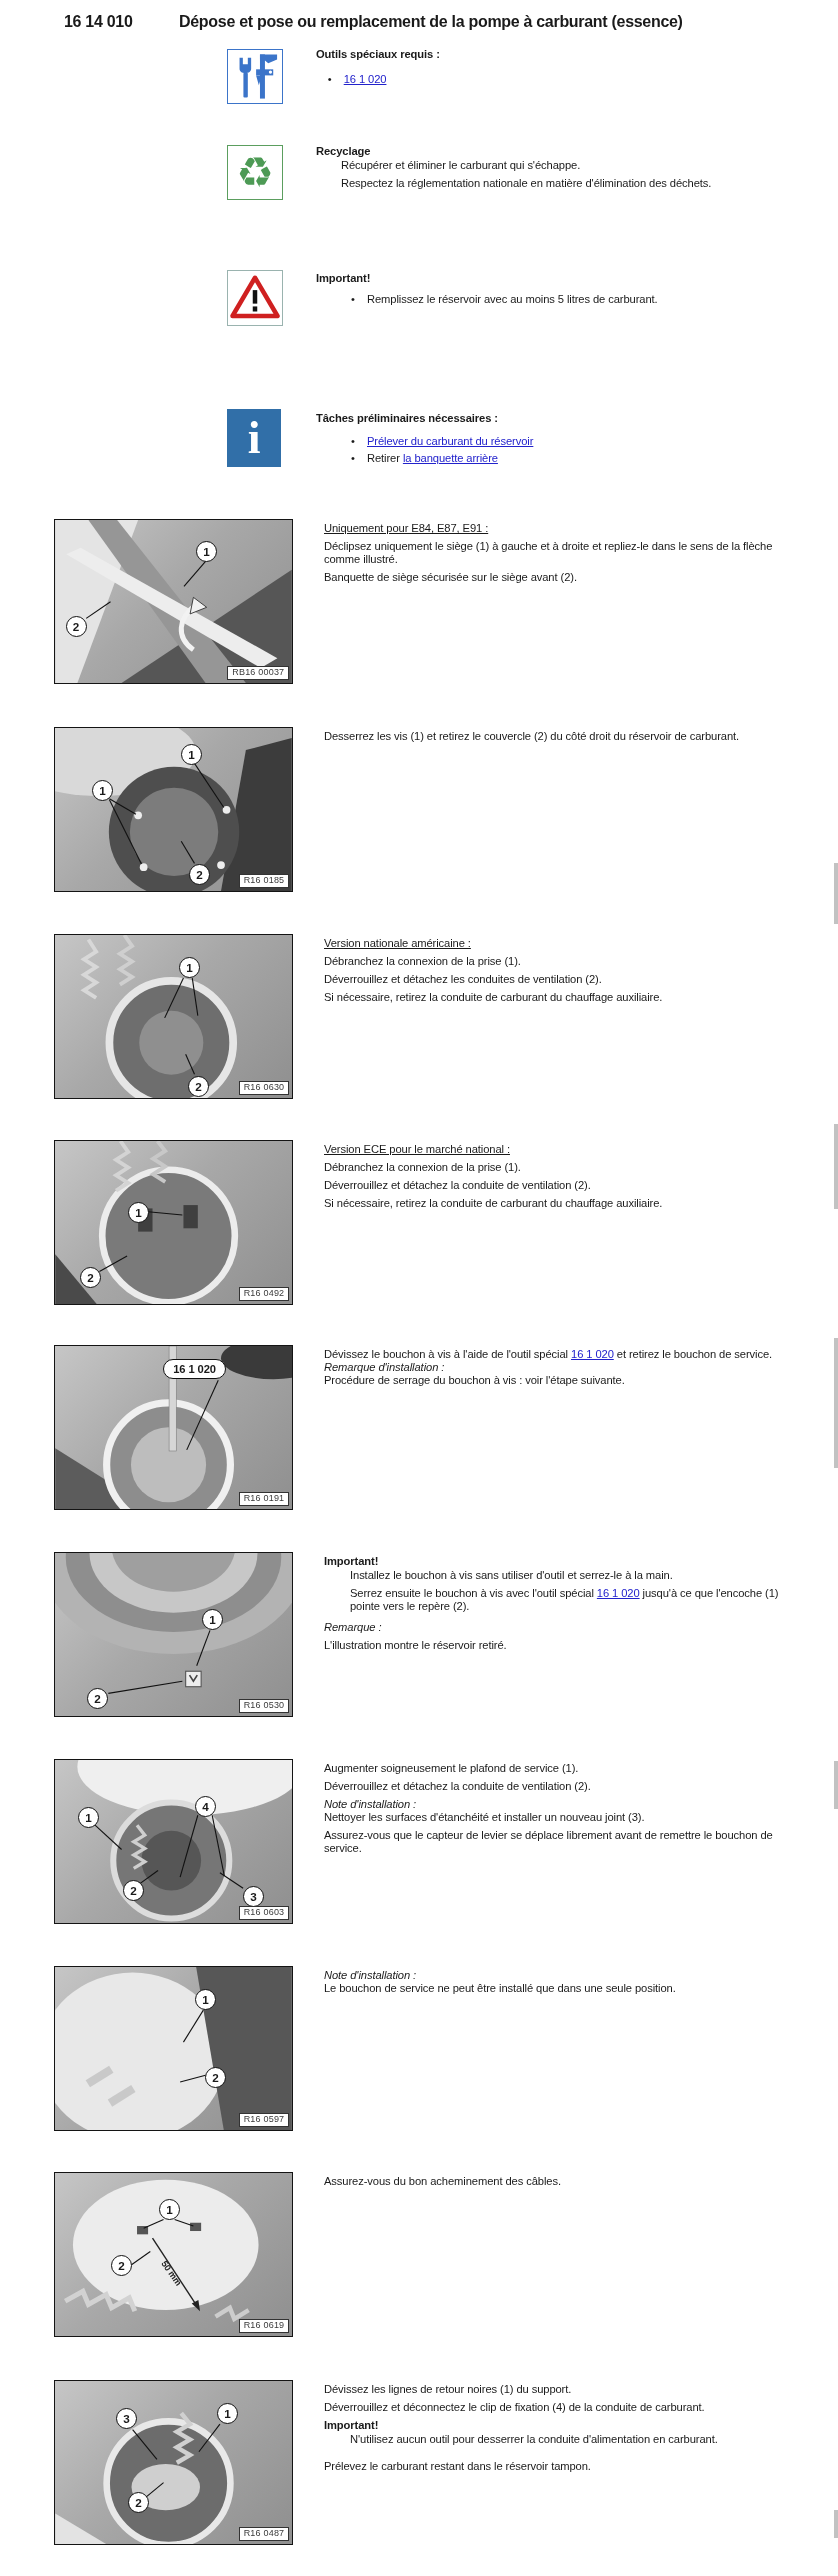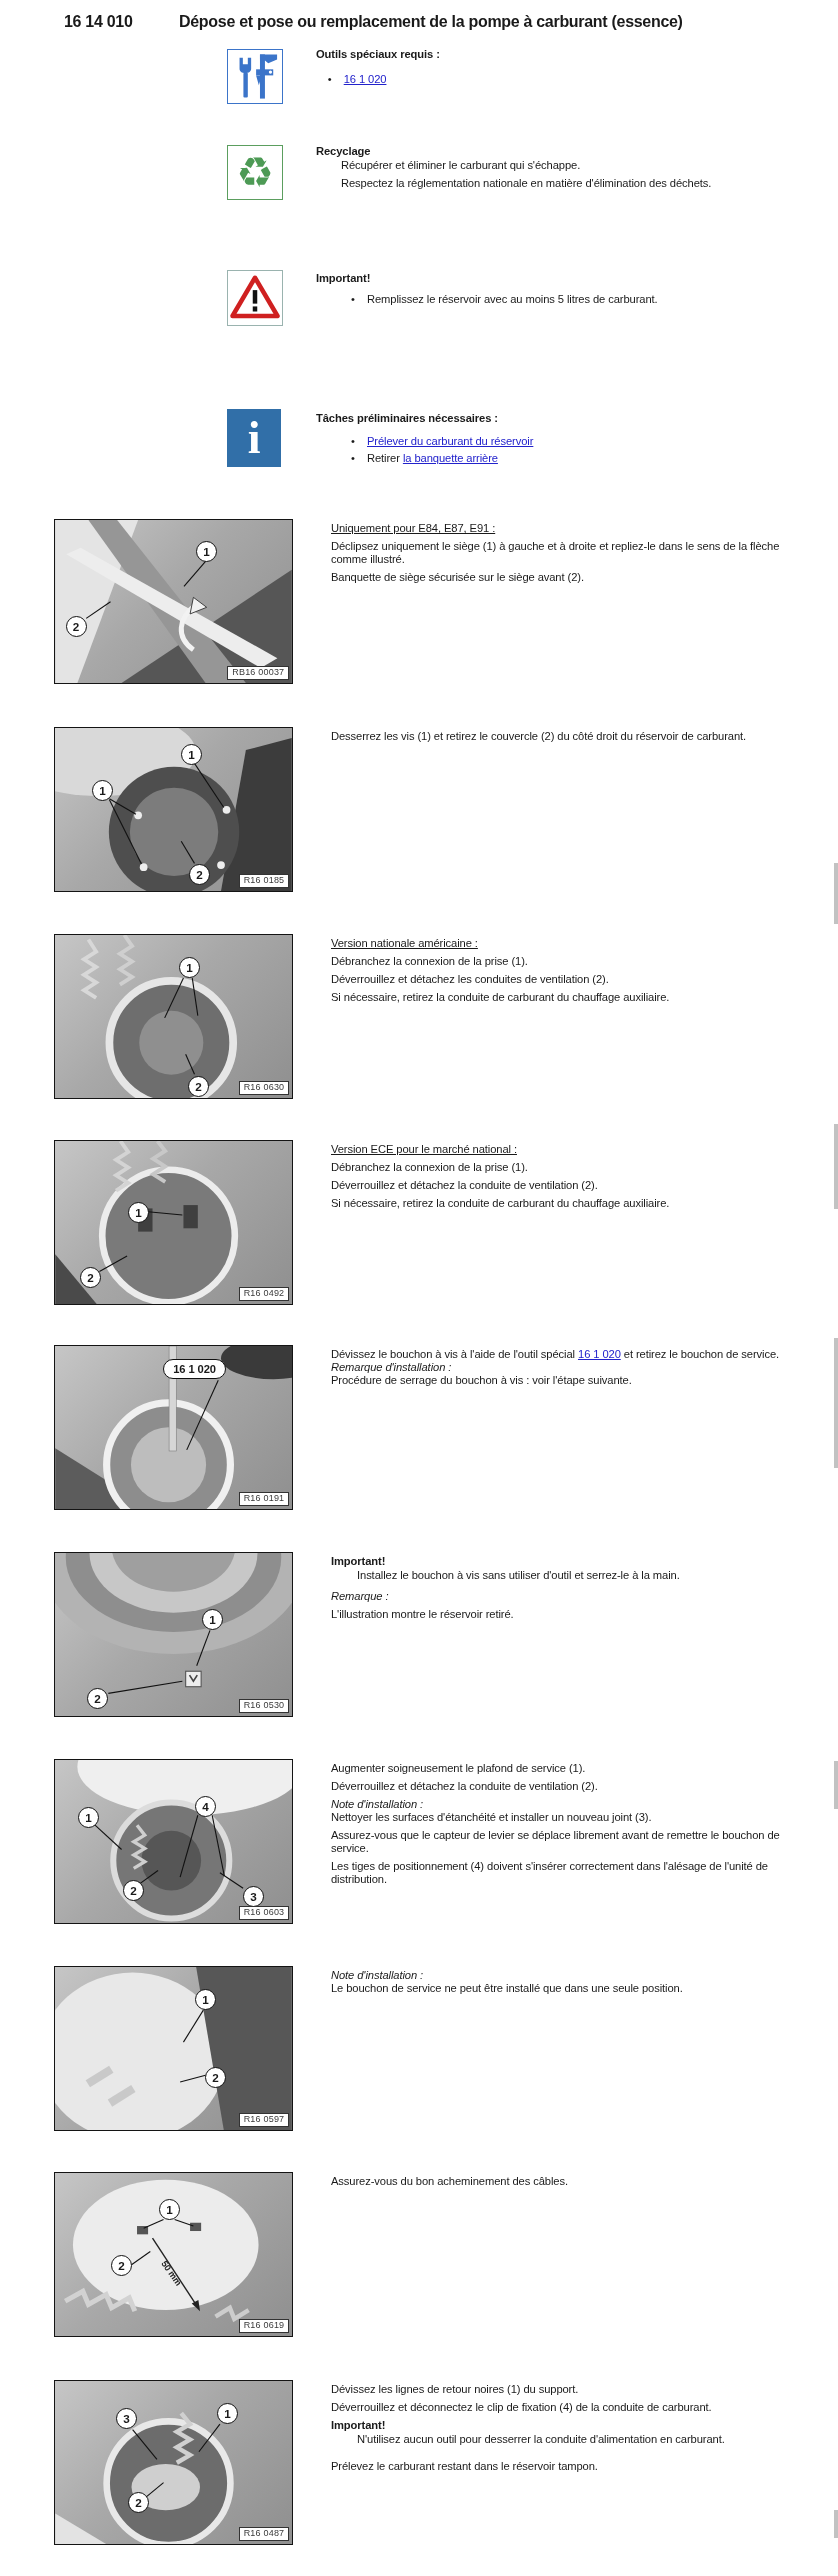--- a/index.html
+++ b/index.html
@@ -37,21 +37,21 @@
   .bl-imp   { margin-top: 8.4px; }
   .bl-task1 { margin-top: 9.5px; }
   a.lnk { color: #2222cc; text-decoration: underline; cursor: pointer; }
 
   
   .step { position: absolute; left: 0; width: 839px; }
   .fig { position: absolute; left: 54px; top: 0; width: 239px; height: 165px; border: 1.1px solid #141414; background: linear-gradient(135deg, #c6c6c6 0%, #a8a8a8 45%, #8f8f8f 100%); overflow: hidden; }
   .fig svg.art { position: absolute; left: 0; top: 0; width: 100%; height: 100%; }
   .co { position: absolute; width: 21px; height: 21px; border: 1.7px solid #111; border-radius: 50%; background: #fff; display: flex; align-items: center; justify-content: center; font-weight: bold; font-size: 11.7px; letter-spacing: 0; }
   .ref { position: absolute; right: 2.8px; bottom: 2.8px; background: #fff; border: 0.6px solid #333; padding: 0.6px 3.9px; font-size: 9px; line-height: 11.2px; color: #3a3a3a; letter-spacing: 0.2px; }
-  .txt { position: absolute; left: 331px; top: 3.4px; width: 480px; }
+  .txt { position: absolute; left: 324px; top: 3.4px; width: 480px; }
   .tooltag { position: absolute; left: 108px; top: 13.4px; width: 63px; height: 20px; background: #fff; border: 1.7px solid #111; border-radius: 10px; display: flex; align-items: center; justify-content: center; font-weight: bold; font-size: 11.2px; }
   .measure { position: absolute; left: 102px; top: 94px; font-size: 9px; color: #222; transform: rotate(55deg); font-weight: bold; }
 
   .ln { stroke: #111; stroke-width: 2; }
   .sbar { position: absolute; left: 834px; width: 4.5px; background: #c2c2c2; }
 </style>
 </head>
 <body>
 
 <div class="hdr">
@@ -245,20 +245,21 @@
       <line class="ln" x1="96" y1="254" x2="230" y2="232"></line>
     </svg>
     <div class="co" style="left:147px;top:56px">1</div>
     <div class="co" style="left:32px;top:135px">2</div>
     <div class="ref">R16 0530</div>
   </div>
   <div class="txt">
     <p class="bhead">Important!</p>
     <div class="ind">
       <p>Installez le bouchon à vis sans utiliser d'outil et serrez-le à la main.</p>
+      <p><span>Serrez ensuite le bouchon à vis avec l'outil spécial </span><a class="lnk">16 1 020</a><span> jusqu'à ce que l'encoche (1) pointe vers le repère (2).</span></p>
     </div>
     <p class="it mt14">Remarque :</p>
     <p>L'illustration montre le réservoir retiré.</p>
   </div>
 </section>
 
 <section class="step" style="top:1759px">
   <div class="fig">
     <svg class="art" viewBox="0 0 428 295">
       <ellipse fill="#efefef" cx="245" cy="12" rx="205" ry="88"></ellipse>
@@ -275,21 +276,20 @@
     <div class="co" style="left:140px;top:36px">4</div>
     <div class="co" style="left:68px;top:120px">2</div>
     <div class="co" style="left:188px;top:126px">3</div>
     <div class="ref">R16 0603</div>
   </div>
   <div class="txt">
     <p>Augmenter soigneusement le plafond de service (1).</p>
     <p>Déverrouillez et détachez la conduite de ventilation (2).</p>
     <p><span class="it">Note d'installation :</span><br><span>Nettoyer les surfaces d'étanchéité et installer un nouveau joint (3).</span></p>
     <p>Assurez-vous que le capteur de levier se déplace librement avant de remettre le bouchon de service.</p>
-    <p>Les tiges de positionnement (4) doivent s'insérer correctement dans l'alésage de l'unité de distribution.</p>
   </div>
 </section>
 
 <section class="step" style="top:1966px">
   <div class="fig">
     <svg class="art" viewBox="0 0 428 295">
       <ellipse fill="#e8e8e8" cx="140" cy="162" rx="168" ry="152"></ellipse>
       <polygon fill="#575757" points="255,0 428,0 428,295 305,295"></polygon>
       <rect x="55" y="205" width="50" height="15" fill="#c9c9c9" transform="rotate(-32 55 205)"></rect>
       <rect x="95" y="240" width="50" height="15" fill="#c9c9c9" transform="rotate(-32 95 240)"></rect>

